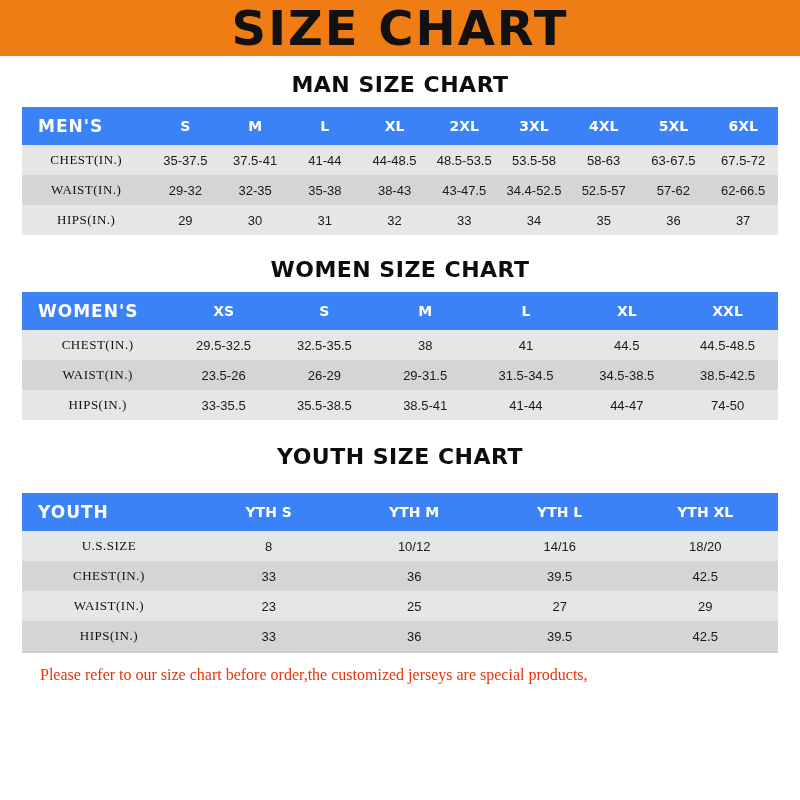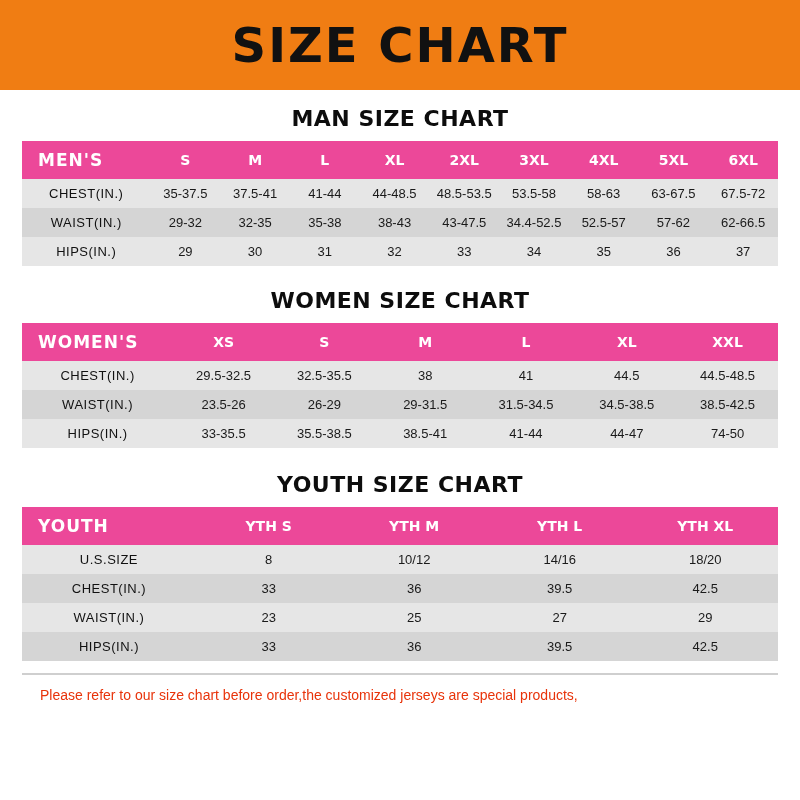--- a/index.html
+++ b/index.html
@@ -12,21 +12,21 @@
     font-family: "Liberation Sans", sans-serif;
   }
   .page {
     width: 800px;
     height: 800px;
     background: #ffffff;
     position: relative;
     overflow: hidden;
   }
   .header-band {
-    height: 90px;
+    height: 56px;
     background: #f07d13;
     display: flex;
     align-items: center;
     justify-content: center;
   }
   .header-title {
     font-family: "DejaVu Sans", sans-serif;
     font-weight: bold;
     font-size: 48px;
     letter-spacing: 2px;
@@ -39,33 +39,33 @@
   .section-title {
     text-align: center;
     font-family: "DejaVu Sans", sans-serif;
     font-weight: bold;
     font-size: 22px;
     color: #0d0d0d;
     letter-spacing: 0.5px;
   }
   .mtitle { margin: 16px 0 10px 0; }
   .wtitle { margin: 22px 0 10px 0; }
-  .ytitle { margin: 24px 0 10px 0; }
+  .ytitle { margin: 24px 0 24px 0; }
 
   table.size {
     width: 100%;
     border-collapse: collapse;
     table-layout: fixed;
   }
   table.size th, table.size td {
     text-align: center;
     vertical-align: middle;
   }
   table.size thead th {
-    background: #ec4899;
+    background: #3b82f6;
     color: #ffffff;
     font-family: "DejaVu Sans", sans-serif;
     font-weight: bold;
     font-size: 14px;
     padding: 9px 2px;
     margin-left: 23px;
   }
   table.size thead th.first {
     text-align: left;
     padding-left: 16px;
@@ -74,37 +74,38 @@
   }
   table.size tbody td {
     font-size: 13px;
     color: #1a1a1a;
     padding: 7px 2px;
   }
   table.size tbody td.first {
     font-size: 13px;
     letter-spacing: 0.5px;
     color: #111;
+    font-family: Liberation Serif, serif;
   }
   tr.row-light td { background: #e6e6e6; }
   tr.row-dark td { background: #d5d5d5; }
 
   
   .men col.c0 { width: 17%; }
   .women col.c0 { width: 20%; }
   .youth col.c0 { width: 23%; }
 
   .footer-note {
-    margin-top: 12px;
+    margin-top: 0;
     border-top: 2px solid #cfcfcf;
     padding: 10px 18px 0 18px;
     color: #e8330a;
-    font-size: 14px;
+    font-size: 16px;
     line-height: 1.5;
-    font-family: Liberation Sans, sans-serif;
+    font-family: Liberation Serif, serif;
   }
   .footer-note div { white-space: nowrap; }
 </style>
 </head>
 <body>
 
 <div class="page">
 
   <div class="header-band">
     <div class="header-title">SIZE CHART</div>

